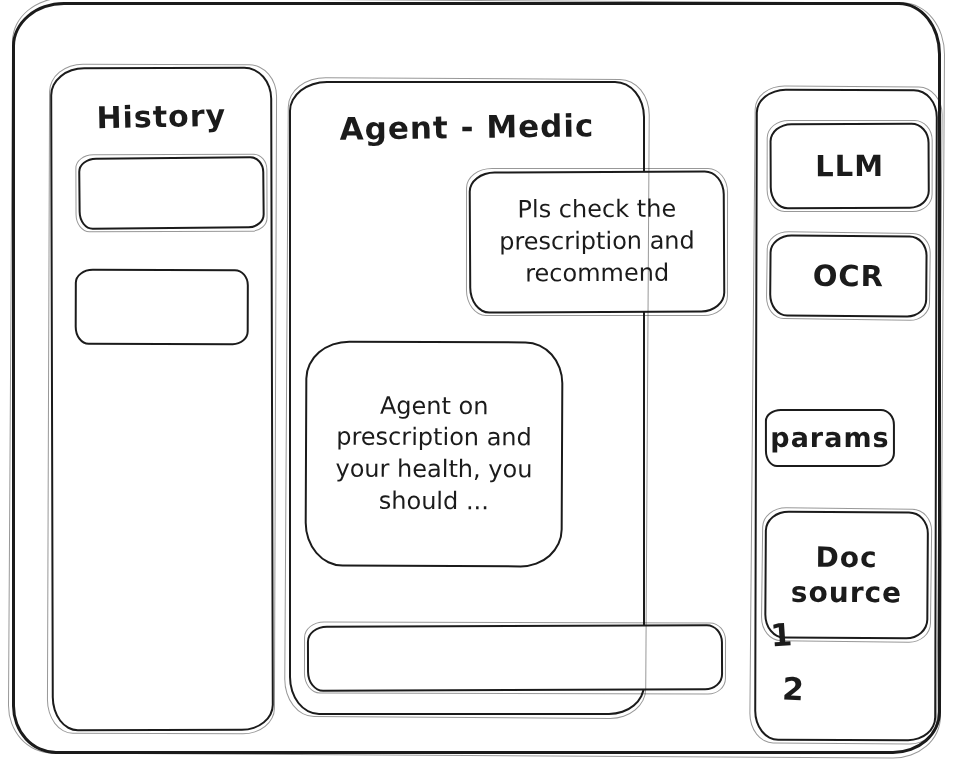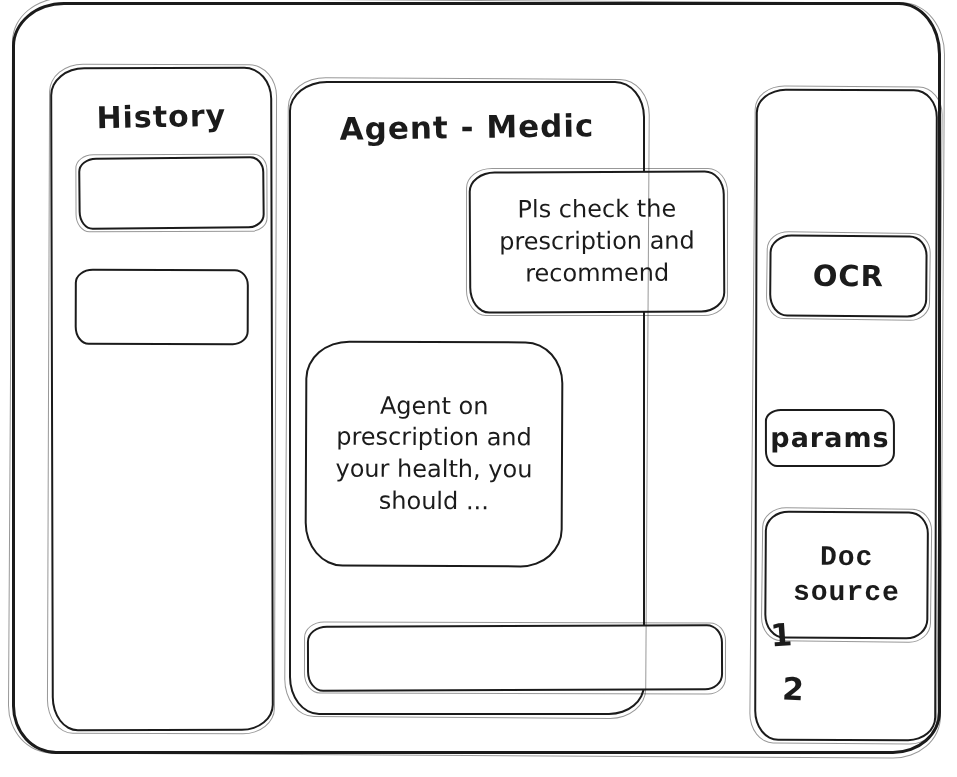--- a/index.html
+++ b/index.html
@@ -114,21 +114,21 @@
     font-size: 29px;
     font-weight: bold;
     letter-spacing: 1px;
     cursor: pointer;
     line-height: 1.25;
     padding: 4px 8px;
   }
   #tool-llm    { left: 12px; top: 32px;  width: 160px; height: 86px;  border-radius: 22px 18px 20px 18px / 18px 20px 18px 22px; transform: rotate(-0.4deg); }
   #tool-ocr    { left: 12px; top: 144px; width: 158px; height: 82px;  border-radius: 22px 18px 20px 18px / 18px 20px 18px 22px; transform: rotate(0.3deg); }
   #tool-params { left: 8px;  top: 318px; width: 130px; height: 58px;  border-radius: 16px 14px 16px 12px / 12px 16px 14px 16px; transform: rotate(-0.2deg); font-size: 27px; justify-content: center; }
-  #tool-doc    { left: 8px;  top: 420px; width: 164px; height: 128px; border-radius: 24px 20px 22px 20px / 20px 22px 20px 24px; transform: rotate(0.2deg); font-size: 28px; font-family: Liberation Mono, monospace; }
+  #tool-doc    { left: 8px;  top: 420px; width: 164px; height: 128px; border-radius: 24px 20px 22px 20px / 20px 22px 20px 24px; transform: rotate(0.2deg); font-size: 28px; }
 
   .annotation {
     position: absolute;
     font-size: 31px;
     font-weight: bold;
   }
   #annotation-1 { left: 14px; top: 526px; transform: rotate(-4deg); }
   #annotation-2 { left: 26px; top: 580px; transform: rotate(3deg); }
 </style>
 </head>
@@ -156,20 +156,23 @@
     <div class="sk bubble center-flex" id="assistant-bubble">
       <span>Agent on prescription and your health, you should ...</span>
     </div>
 
     <div class="sk dbl" id="chat-input-box">
       <input id="chat-input" placeholder="" style="">
     </div>
   </div>
 
   <div class="sk dbl" id="tools-panel">
+    <div class="sk dbl tool-box center-flex" id="tool-llm">
+      <span>LLM</span>
+    </div>
     <div class="sk dbl tool-box center-flex" id="tool-ocr">
       <span>OCR</span>
     </div>
     <div class="sk tool-box center-flex" id="tool-params">
       <span>params</span>
     </div>
     <div class="sk dbl tool-box center-flex" id="tool-doc">
       <span>Doc source</span>
     </div>
     <div class="annotation" id="annotation-1">1</div>

